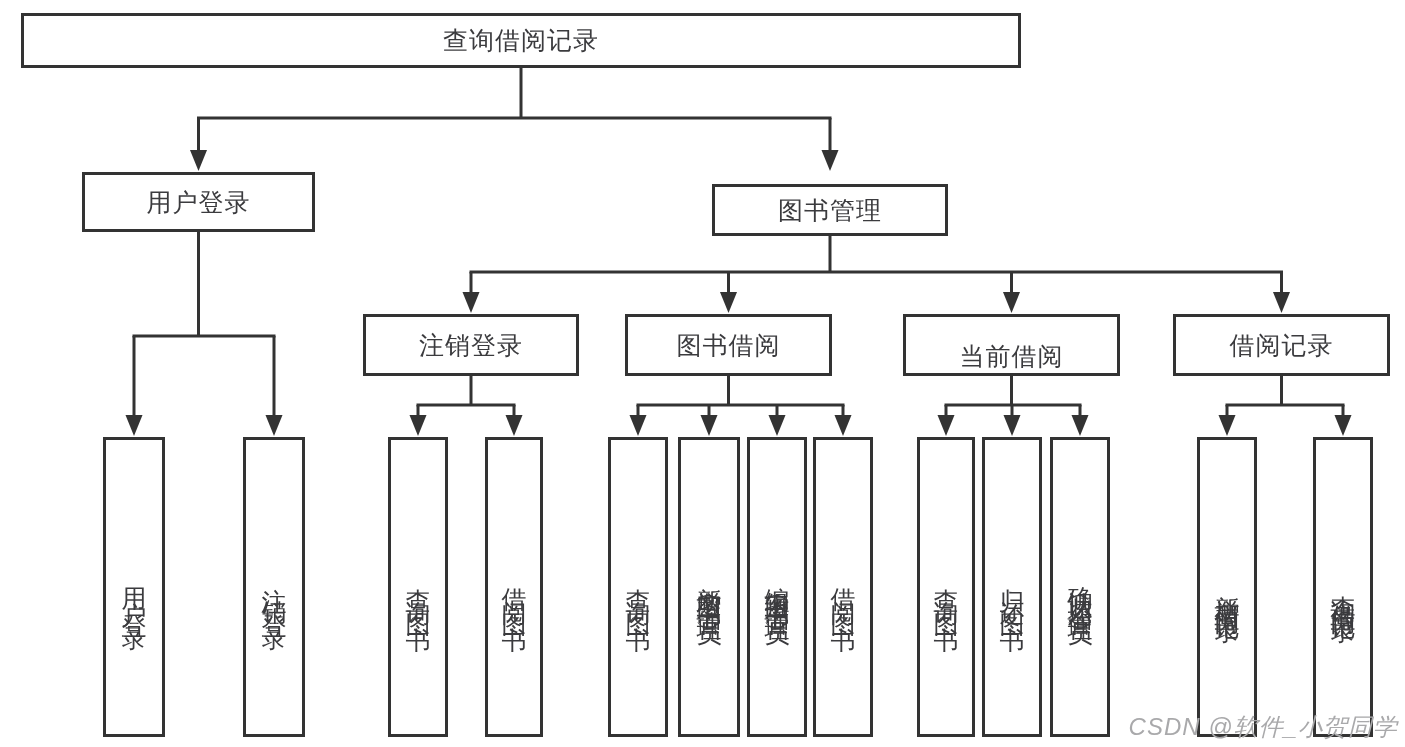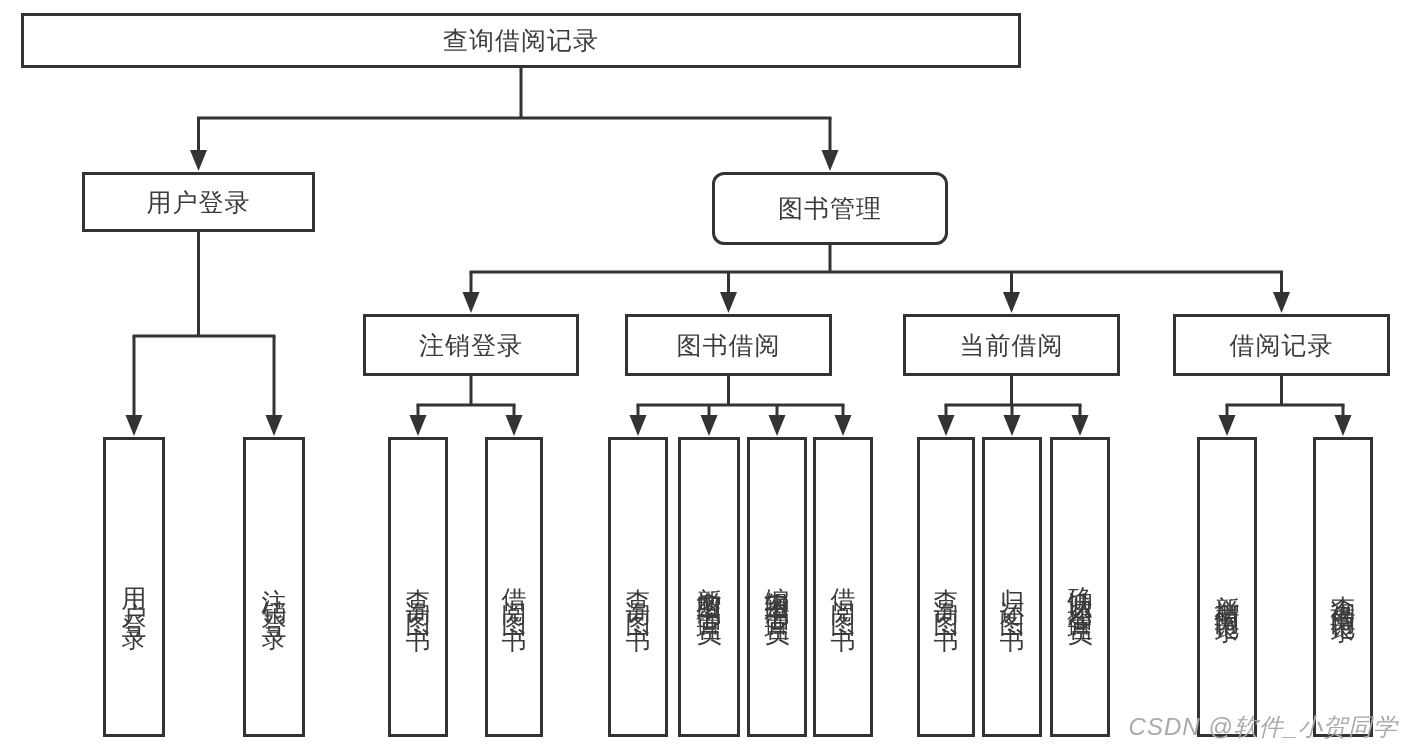--- a/index.html
+++ b/index.html
@@ -111,30 +111,30 @@
         <polygon points="1334.5,415 1351.5,415 1343,436"></polygon>
       </g>
     </svg>
   <div id="nodes">
       <div class="node h" style="left: 21px; top: 13px; width: 1000px; height: 55px;">
         <span>查询借阅记录</span>
       </div>
       <div class="node h" style="left: 82px; top: 172px; width: 233px; height: 60px;">
         <span>用户登录</span>
       </div>
-      <div class="node h" style="left: 712px; top: 172px; width: 236px; height: 73px; border-radius: 12px;">
+      <div class="node h" style="left: 712px; top: 184px; width: 236px; height: 52px;">
         <span>图书管理</span>
       </div>
       <div class="node h" style="left: 363px; top: 314px; width: 216px; height: 62px;">
         <span>注销登录</span>
       </div>
       <div class="node h" style="left: 625px; top: 314px; width: 207px; height: 62px;">
         <span>图书借阅</span>
       </div>
-      <div class="node h" style="left: 903px; top: 314px; width: 217px; height: 62px;">
+      <div class="node h" style="left: 903px; top: 314px; width: 217px; height: 62px; align-items: flex-end;">
         <span>当前借阅</span>
       </div>
       <div class="node h" style="left: 1173px; top: 314px; width: 217px; height: 62px;">
         <span>借阅记录</span>
       </div>
       <div class="node v" style="left: 103px; top: 437px; width: 62px; height: 300px;">
         <span style="letter-spacing: 13px; margin-bottom: -13px;">用户登录</span>
       </div>
       <div class="node v" style="left: 243px; top: 437px; width: 62px; height: 300px;">
         <span style="letter-spacing: 13px; margin-bottom: -13px;">注销登录</span>

